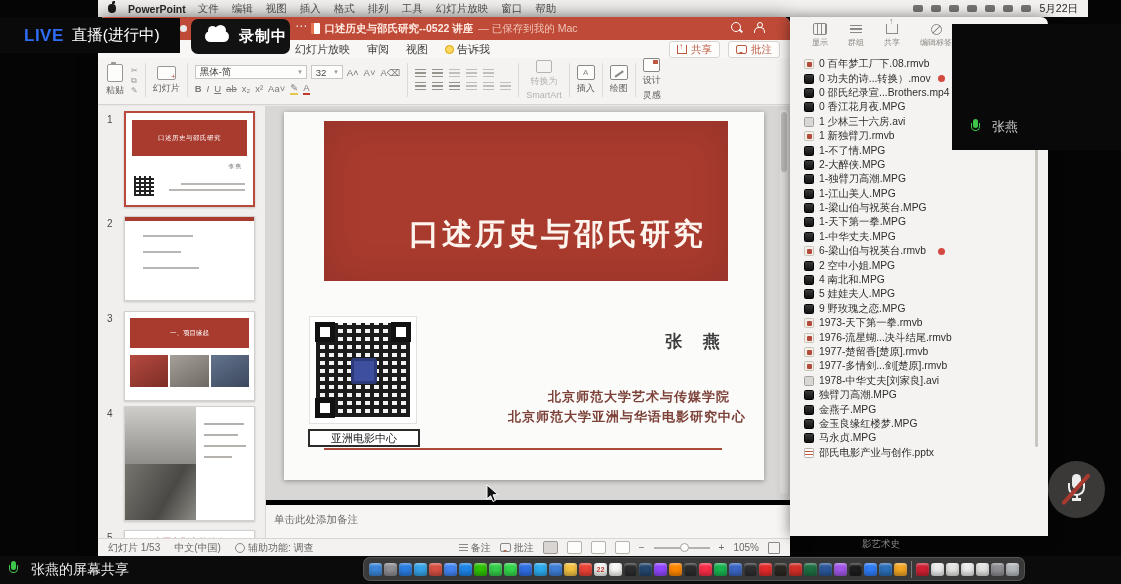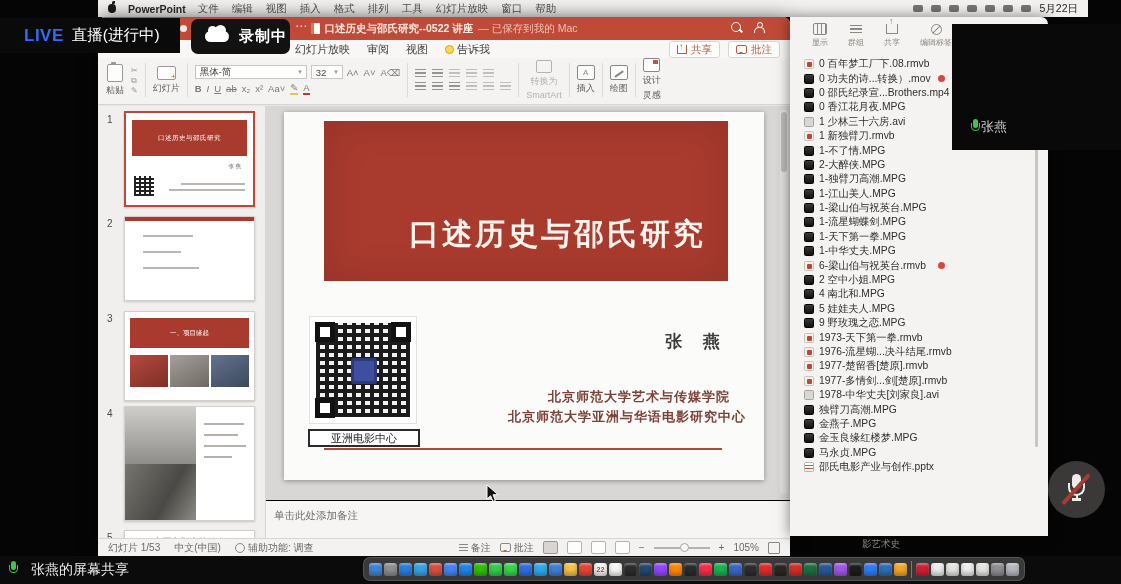--- a/index.html
+++ b/index.html
@@ -134,21 +134,21 @@
   .qr-eye{position:absolute;width:20px;height:20px;border:5px solid #111;background:#fff;box-sizing:border-box;}
   .qr-center{position:absolute;left:41px;top:41px;width:26px;height:26px;background:#3d4f9e;border-radius:4px;
              box-shadow:inset 0 0 0 3px #2c3a7a;}
   .qr-caption{position:absolute;left:24px;top:317px;width:112px;height:18px;border:2px solid #2b2b2b;background:#fff;
               box-sizing:border-box;display:flex;align-items:center;justify-content:center;font-size:11px;color:#222;}
   .author{position:absolute;right:36px;top:218px;font-size:17px;letter-spacing:8px;color:#3c3c3c;font-weight:bold;}
   .affil{position:absolute;font-size:13px;color:#7c4138;font-weight:bold;letter-spacing:1px;white-space:nowrap;}
   .redline{position:absolute;left:40px;right:42px;top:336px;height:2px;background:#a94a3a;}
   .cscroll{position:absolute;right:2px;top:4px;bottom:44px;width:8px;background:#e3e1df;border-radius:4px;}
   .cscroll::after{content:"";position:absolute;left:1px;top:2px;width:6px;height:60px;background:#bdbab7;border-radius:3px;}
-  .notes{position:absolute;left:0;right:0;bottom:0;height:38px;background:#f6f5f4;border-top:1px solid #000000;
+  .notes{position:absolute;left:0;right:0;bottom:0;height:38px;background:#f6f5f4;border-top:5px solid #000000;
          font-size:10.5px;color:#6f6d6b;padding:8px 0 0 8px;box-sizing:border-box;}
 
   
   .statusbar{position:absolute;left:0;right:0;bottom:0;height:18px;background:#f3f2f0;border-top:1px solid #d8d5d2;
              display:flex;align-items:center;font-size:10px;color:#6b6967;padding:0 10px;gap:14px;box-sizing:border-box;}
   .sb-right{margin-left:auto;display:flex;align-items:center;gap:9px;}
   .sb-item{display:flex;align-items:center;gap:3px;white-space:nowrap;}
   .acc-ic{width:8px;height:8px;border:1px solid #8a8886;border-radius:50%;display:inline-block;}
   .notes-ic{width:9px;height:7px;background:repeating-linear-gradient(to bottom,#8a8886 0 1px,transparent 1px 3px);}
   .vm{width:13px;height:11px;border:1px solid #b5b2af;border-radius:2px;background:#fdfdfc;}
@@ -188,21 +188,21 @@
   
   .video-panel{position:absolute;left:952px;top:24px;width:169px;height:126px;background:#090909;z-index:20;}
   .vthumb{position:absolute;left:10px;top:14px;width:113px;height:70px;background:#d8d5d0;overflow:hidden;}
   .vlogo{position:absolute;left:3px;top:2px;color:#c23b2e;font-weight:800;font-size:9px;}
   .vredbar{position:absolute;left:30px;top:5px;width:38px;height:6px;background:#b5493f;opacity:.85;border-radius:1px;}
   .vside{position:absolute;right:4px;top:9px;width:3px;height:26px;background:#b5493f;opacity:.6;}
   .vhead{position:absolute;left:48px;top:13px;width:17px;height:21px;background:#c9a28e;border-radius:45%;}
   .vhair{position:absolute;left:47px;top:10px;width:19px;height:8px;background:#6e625c;border-radius:50% 50% 0 0;}
   .vglasses{position:absolute;left:50px;top:21px;width:13px;height:2px;background:#555;}
   .vbody{position:absolute;left:35px;top:33px;width:43px;height:37px;background:#2e3240;border-radius:9px 9px 0 0;}
-  .vname{position:absolute;left:18px;top:94px;display:flex;align-items:flex-end;}
+  .vname{position:absolute;left:18px;top:94px;display:flex;align-items:flex-end;gap:11px;}
   .micg{position:relative;width:11px;height:17px;}
   .micg::before{content:"";position:absolute;left:3px;top:0;width:5px;height:9px;background:#3ec54b;border-radius:3px;}
   .micg::after{content:"";position:absolute;left:1px;top:4px;width:9px;height:8px;border:1.5px solid #3ec54b;
                border-top:none;border-radius:0 0 8px 8px;box-sizing:border-box;}
   .vname-text{color:#cfcfcf;font-size:13px;}
 
   
   .muted-btn{position:absolute;left:1048px;top:461px;width:57px;height:57px;border-radius:50%;background:#3a3938;z-index:25;}
   .micw{position:absolute;left:24px;top:13px;width:9px;height:15px;background:#ececec;border-radius:5px;}
   .micw-arc{position:absolute;left:20px;top:22px;width:17px;height:13px;border:2.5px solid #ececec;border-top:none;
@@ -542,24 +542,20 @@
           <span class="fi video"></span>
           <span>1-独臂刀高潮.MPG</span>
         </div>
         <div class="frow">
           <span class="fi video"></span>
           <span>1-江山美人.MPG</span>
         </div>
         <div class="frow">
           <span class="fi video"></span>
           <span>1-梁山伯与祝英台.MPG</span>
-        </div>
-        <div class="frow">
-          <span class="fi video"></span>
-          <span>1-流星蝴蝶剑.MPG</span>
         </div>
         <div class="frow">
           <span class="fi video"></span>
           <span>1-天下第一拳.MPG</span>
         </div>
         <div class="frow">
           <span class="fi video"></span>
           <span>1-中华丈夫.MPG</span>
         </div>
         <div class="frow">

